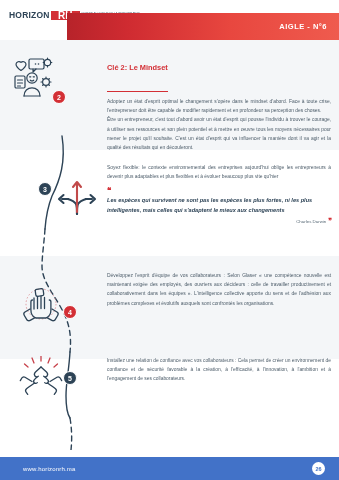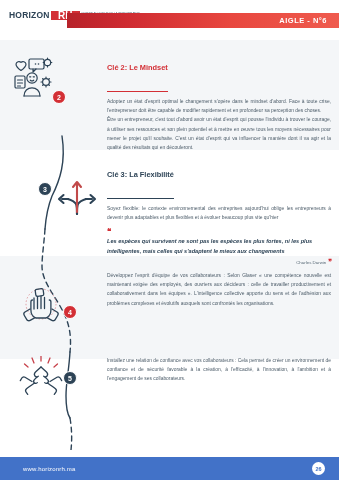--- a/index.html
+++ b/index.html
@@ -35,21 +35,21 @@
     font-size: 10px; font-weight: bold; color: #ffffff;
     background: #d32f35; line-height: 9px;
     padding: 0 7px; margin-left: 1.5px;
   }
   .logo-tag {
     font-size: 2.6px; color: #2d4356; letter-spacing: .15px;
     margin-top: 1.5px; white-space: nowrap;
   }
   .header-bar {
     position: absolute; left: 67px; top: 13px;
-    width: 272px; height: 15px;
+    width: 272px; height: 27px;
     background: linear-gradient(to right, #b7232a 0%, #cf2b31 22%, #e8473f 60%, #ef5b4e 100%);
     display: flex; align-items: center; justify-content: flex-end;
   }
   .header-bar-title {
     color: #ffffff; font-size: 7.5px; font-weight: bold;
     letter-spacing: .5px; margin-right: 12px;
   }
 
   
   .band {
@@ -252,21 +252,20 @@
 
   <div class="section sec-2">
     <div class="sec-title red">Clé 2:  Le Mindset</div>
     <div class="sec-body">
       <p>Adoptez un état d'esprit  optimal le changement s'opère dans le mindset d'abord. Face à toute crise, l'entrepreneur doit être capable de modifier rapidement et en profondeur sa perception des choses.</p>
       <p>Être un entrepreneur, c'est tout d'abord avoir un état d'esprit qui pousse l'individu à trouver le courage, à utiliser ses ressources et son plein potentiel et à mettre en œuvre tous les moyens nécessaires pour mener le projet qu'il souhaite. C'est un état d'esprit qui va influencer la manière dont il va agir et la qualité des résultats qui en découleront.</p>
     </div>
   </div>
 
   <div class="section sec-3">
-    <div class="sec-title navy">Clé  3: La Flexibilité</div>
     <div class="sec-body">
       <p>Soyez  flexible:  le contexte environnemental des entreprises aujourd'hui oblige les entrepreneurs à devenir plus adaptables et plus flexibles et à évoluer beaucoup plus vite qu'hier</p>
     </div>
     <div class="quote-block">
       <div class="quote-mark">❝</div>
       <div class="quote-text">Les espèces qui survivent ne sont pas les espèces les plus fortes, ni les plus intelligentes, mais celles qui s'adaptent le mieux aux changements</div>
       <div class="quote-attr">
         <span>Charles Darwin</span><span class="qm-end">❞</span>
       </div>
     </div>

